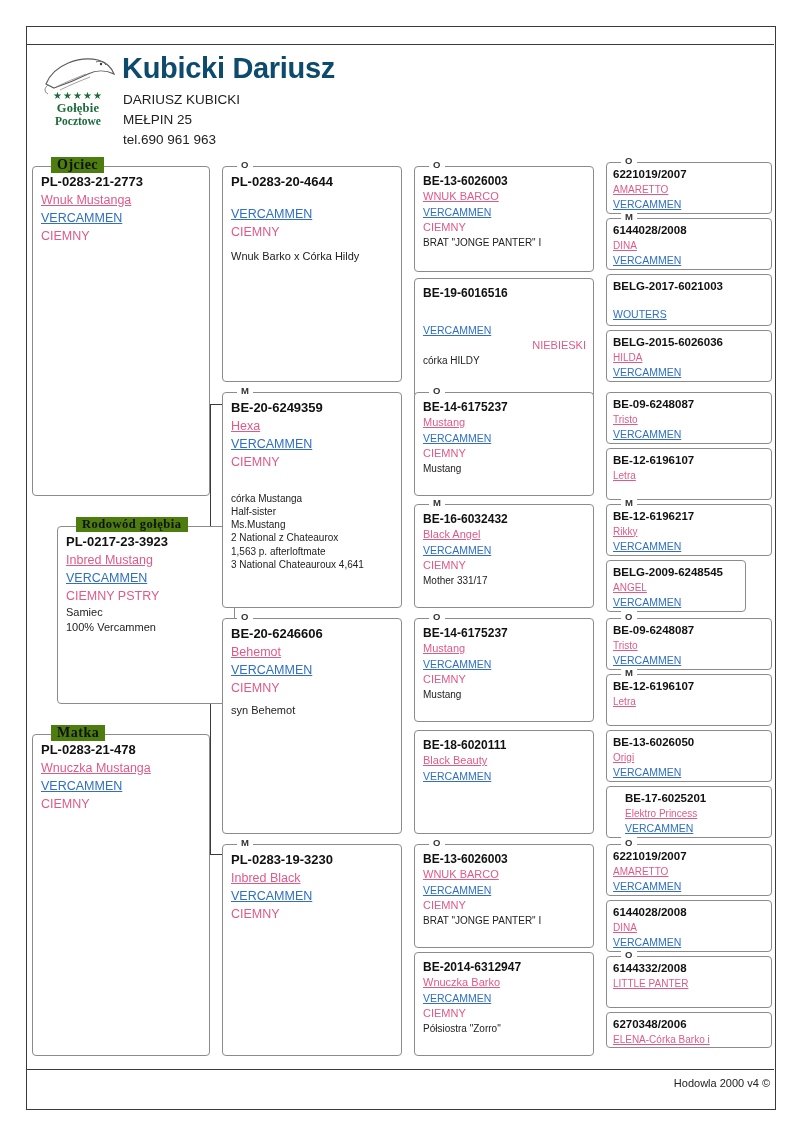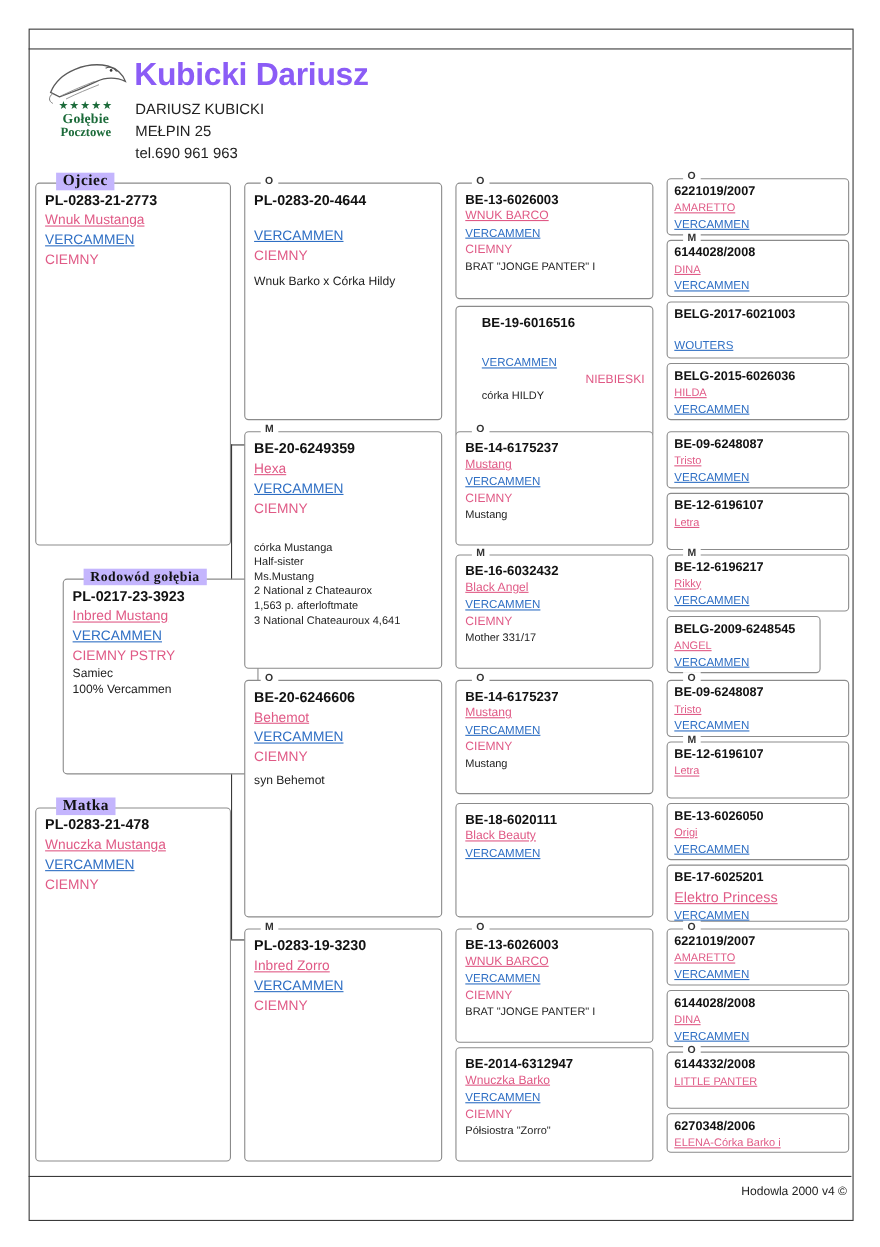--- a/index.html
+++ b/index.html
@@ -12,33 +12,33 @@
   .rule-bottom{position:absolute;left:26px;top:1069px;width:748px;height:0;border-top:1px solid #3a3a3a;}
 
   
   .header{position:absolute;left:34px;top:50px;width:730px;height:95px;}
   .logo{position:absolute;left:6px;top:4px;width:78px;height:88px;}
   .logo svg{display:block;}
   .logo-text{position:absolute;left:4px;top:52px;width:80px;text-align:center;font-family:"Liberation Serif",serif;color:#1c6b3a;line-height:1.05;}
   .logo-text .l1{font-size:12.5px;font-weight:700;letter-spacing:.2px;}
   .logo-text .l2{font-size:11.5px;font-weight:700;}
   .logo-stars{position:absolute;left:6px;top:40px;width:76px;text-align:center;font-size:10px;color:#1c6b3a;letter-spacing:1px;}
-  .h-title{position:absolute;left:88px;top:2px;font-size:29px;font-weight:700;letter-spacing:-0.3px;color:#8b5cf6;font-family:"Liberation Sans",sans-serif;}
+  .h-title{position:absolute;left:88px;top:2px;font-size:29px;font-weight:700;letter-spacing:-0.3px;color:#0c4a6e;font-family:"Liberation Sans",sans-serif;}
   .h-line{position:absolute;left:89px;font-size:13.5px;color:#222;}
   .h-line.l1{top:42px;}
   .h-line.l2{top:62px;}
   .h-line.l3{top:82px;}
 
   
   .grid{position:absolute;left:32px;top:154px;width:740px;height:902px;}
 
   .box{position:absolute;border:1px solid #8b8b8b;border-radius:4px;box-sizing:border-box;background:#fff;}
   .box .inner{padding:6px 7px 4px 8px;}
   .tag{position:absolute;top:-8px;left:14px;background:#fff;padding:0 4px;font-size:9.5px;font-weight:700;color:#333;letter-spacing:.5px;}
-  .tag-wide{position:absolute;top:-10px;left:18px;background:#c4b5fd;padding:0 6px;font-size:14px;font-weight:700;color:#111;font-family:"Liberation Serif",serif;letter-spacing:.5px;}
+  .tag-wide{position:absolute;top:-10px;left:18px;background:#4d7c0f;padding:0 6px;font-size:14px;font-weight:700;color:#111;font-family:"Liberation Serif",serif;letter-spacing:.5px;}
 
   .ring{font-size:13px;font-weight:700;color:#111;line-height:1.35;}
   .ring.sm{font-size:12px;}
   .ring.xs{font-size:11.5px;}
   .nm{font-size:12.5px;color:#e05a86;text-decoration:underline;line-height:1.45;}
   .nm.sm{font-size:11px;}
   .br{font-size:12.5px;color:#2f6fc4;text-decoration:underline;line-height:1.45;}
   .br.sm{font-size:10.5px;}
   .cl{font-size:12.5px;color:#e05a86;line-height:1.45;}
   .note{font-size:11px;color:#222;line-height:1.4;}
@@ -154,38 +154,38 @@
         <div class="br">VERCAMMEN</div>
         <div class="cl">CIEMNY</div>
         <div class="note" style="margin-top:6px;">syn Behemot</div>
       </div>
     </div>
 
     <div class="box" style="left:190px;top:690px;width:180px;height:212px;">
       <div class="tag">M</div>
       <div class="inner">
         <div class="ring">PL-0283-19-3230</div>
-        <div class="nm">Inbred Zorro</div>
+        <div class="nm">Inbred Black</div>
         <div class="br">VERCAMMEN</div>
         <div class="cl">CIEMNY</div>
       </div>
     </div>
 
     <div class="box" style="left:382px;top:12px;width:180px;height:106px;">
       <div class="tag">O</div>
       <div class="inner">
         <div class="ring sm">BE-13-6026003</div>
         <div class="nm sm">WNUK BARCO</div>
         <div class="br sm">VERCAMMEN</div>
         <div class="cl sm" style="font-size:11px;">CIEMNY</div>
         <div class="note tiny">BRAT "JONGE PANTER" I</div>
       </div>
     </div>
 
-    <div class="box" style="left:382px;top:124px;width:180px;height:120px;padding-left:15px;">
+    <div class="box" style="left:382px;top:124px;width:180px;height:120px;">
       <div class="inner">
         <div class="ring sm">BE-19-6016516</div>
         <div class="br sm" style="margin-top:22px;">VERCAMMEN</div>
         <div class="cl sm" style="font-size:11px;text-align:right;">NIEBIESKI</div>
         <div class="note tiny">córka HILDY</div>
       </div>
     </div>
 
     <div class="box" style="left:382px;top:238px;width:180px;height:104px;">
       <div class="tag">O</div>
@@ -324,23 +324,23 @@
       </div>
     </div>
     <div class="box" style="left:574px;top:576px;width:166px;height:52px;">
       <div class="inner" style="padding:4px 6px;">
         <div class="ring xs">BE-13-6026050</div>
         <div class="nm sm" style="font-size:10px;">Origi</div>
         <div class="br sm">VERCAMMEN</div>
       </div>
     </div>
     <div class="box" style="left:574px;top:632px;width:166px;height:52px;">
-      <div class="inner" style="padding:4px 6px;">
+      <div class="inner" style="padding:4px 6px;margin-left:12px;">
         <div class="ring xs">BE-17-6025201</div>
-        <div class="nm sm" style="font-size:13px;">Elektro Princess</div>
+        <div class="nm sm" style="font-size:10px;">Elektro Princess</div>
         <div class="br sm">VERCAMMEN</div>
       </div>
     </div>
 
     <div class="box" style="left:574px;top:690px;width:166px;height:52px;">
       <div class="tag">O</div>
       <div class="inner" style="padding:4px 6px;">
         <div class="ring xs">6221019/2007</div>
         <div class="nm sm" style="font-size:10px;">AMARETTO</div>
         <div class="br sm">VERCAMMEN</div>

